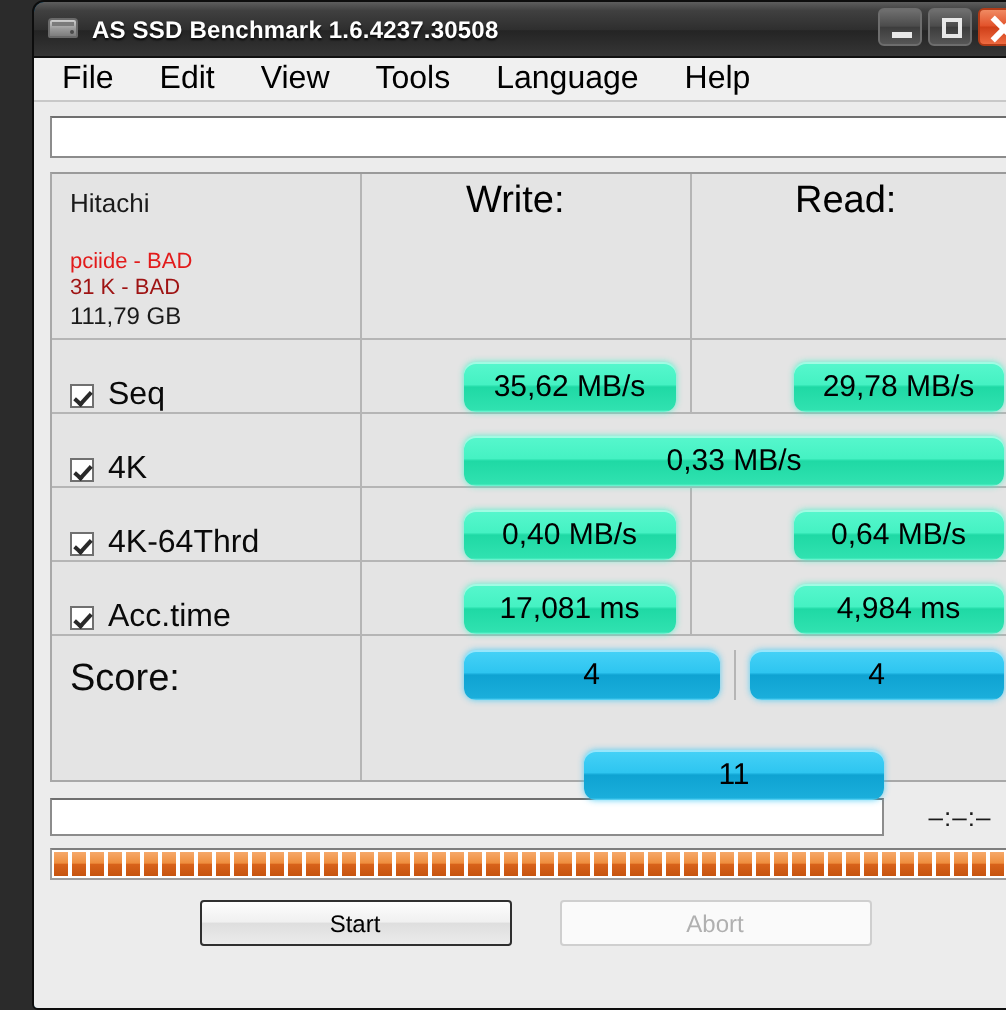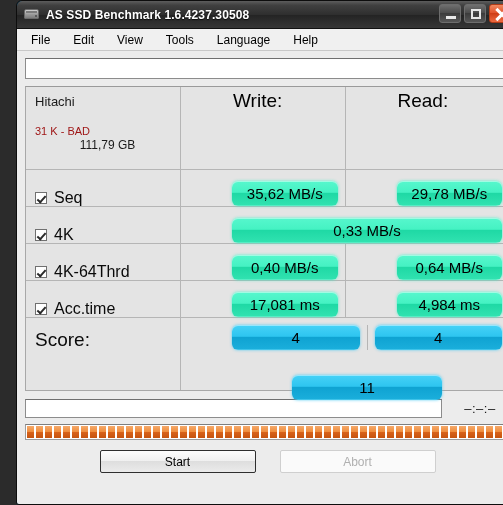--- a/index.html
+++ b/index.html
@@ -124,21 +124,21 @@
   .menubar {
     height: 22px;
     background: #f0f0f0;
     border-bottom: 1px solid #c8c8c8;
     display: flex;
     align-items: center;
     padding-left: 14px;
     box-sizing: border-box;
   }
   .menu-item {
-    font-size: 12px;
+    font-size: 16px;
     color: #000;
     padding: 2px 13px 2px 0;
     margin-right: 10px;
     white-space: nowrap;
     cursor: default;
     text-align: right;
   }
 
   
   .content {
@@ -260,21 +260,20 @@
   }
   .info-bad2 {
     font-size: 11px;
     color: #9e1313;
     line-height: 13px;
   }
   .info-size {
     font-size: 12px;
     color: #1a1a1a;
     line-height: 15px;
-    text-align: center;
   }
   .head-title {
     font-size: 19px;
     color: #000;
     align-self: flex-start;
     width: 100%;
     text-align: left;
     padding-top: 3px;
   }
   .row-header .cell-val {
@@ -489,20 +488,21 @@
 
     <div class="selector-row">
       <div class="name-field"></div>
     </div>
 
     <div class="grid">
 
       <div class="grid-row row-header">
         <div class="cell-label">
           <div class="info-brand">Hitachi</div>
+          <div class="info-bad1">pciide - BAD</div>
           <div class="info-bad2">31 K - BAD</div>
           <div class="info-size">111,79 GB</div>
         </div>
         <div class="cell-val">
           <div class="head-title">Write:</div>
         </div>
         <div class="cell-val">
           <div class="head-title">Read:</div>
         </div>
       </div>

